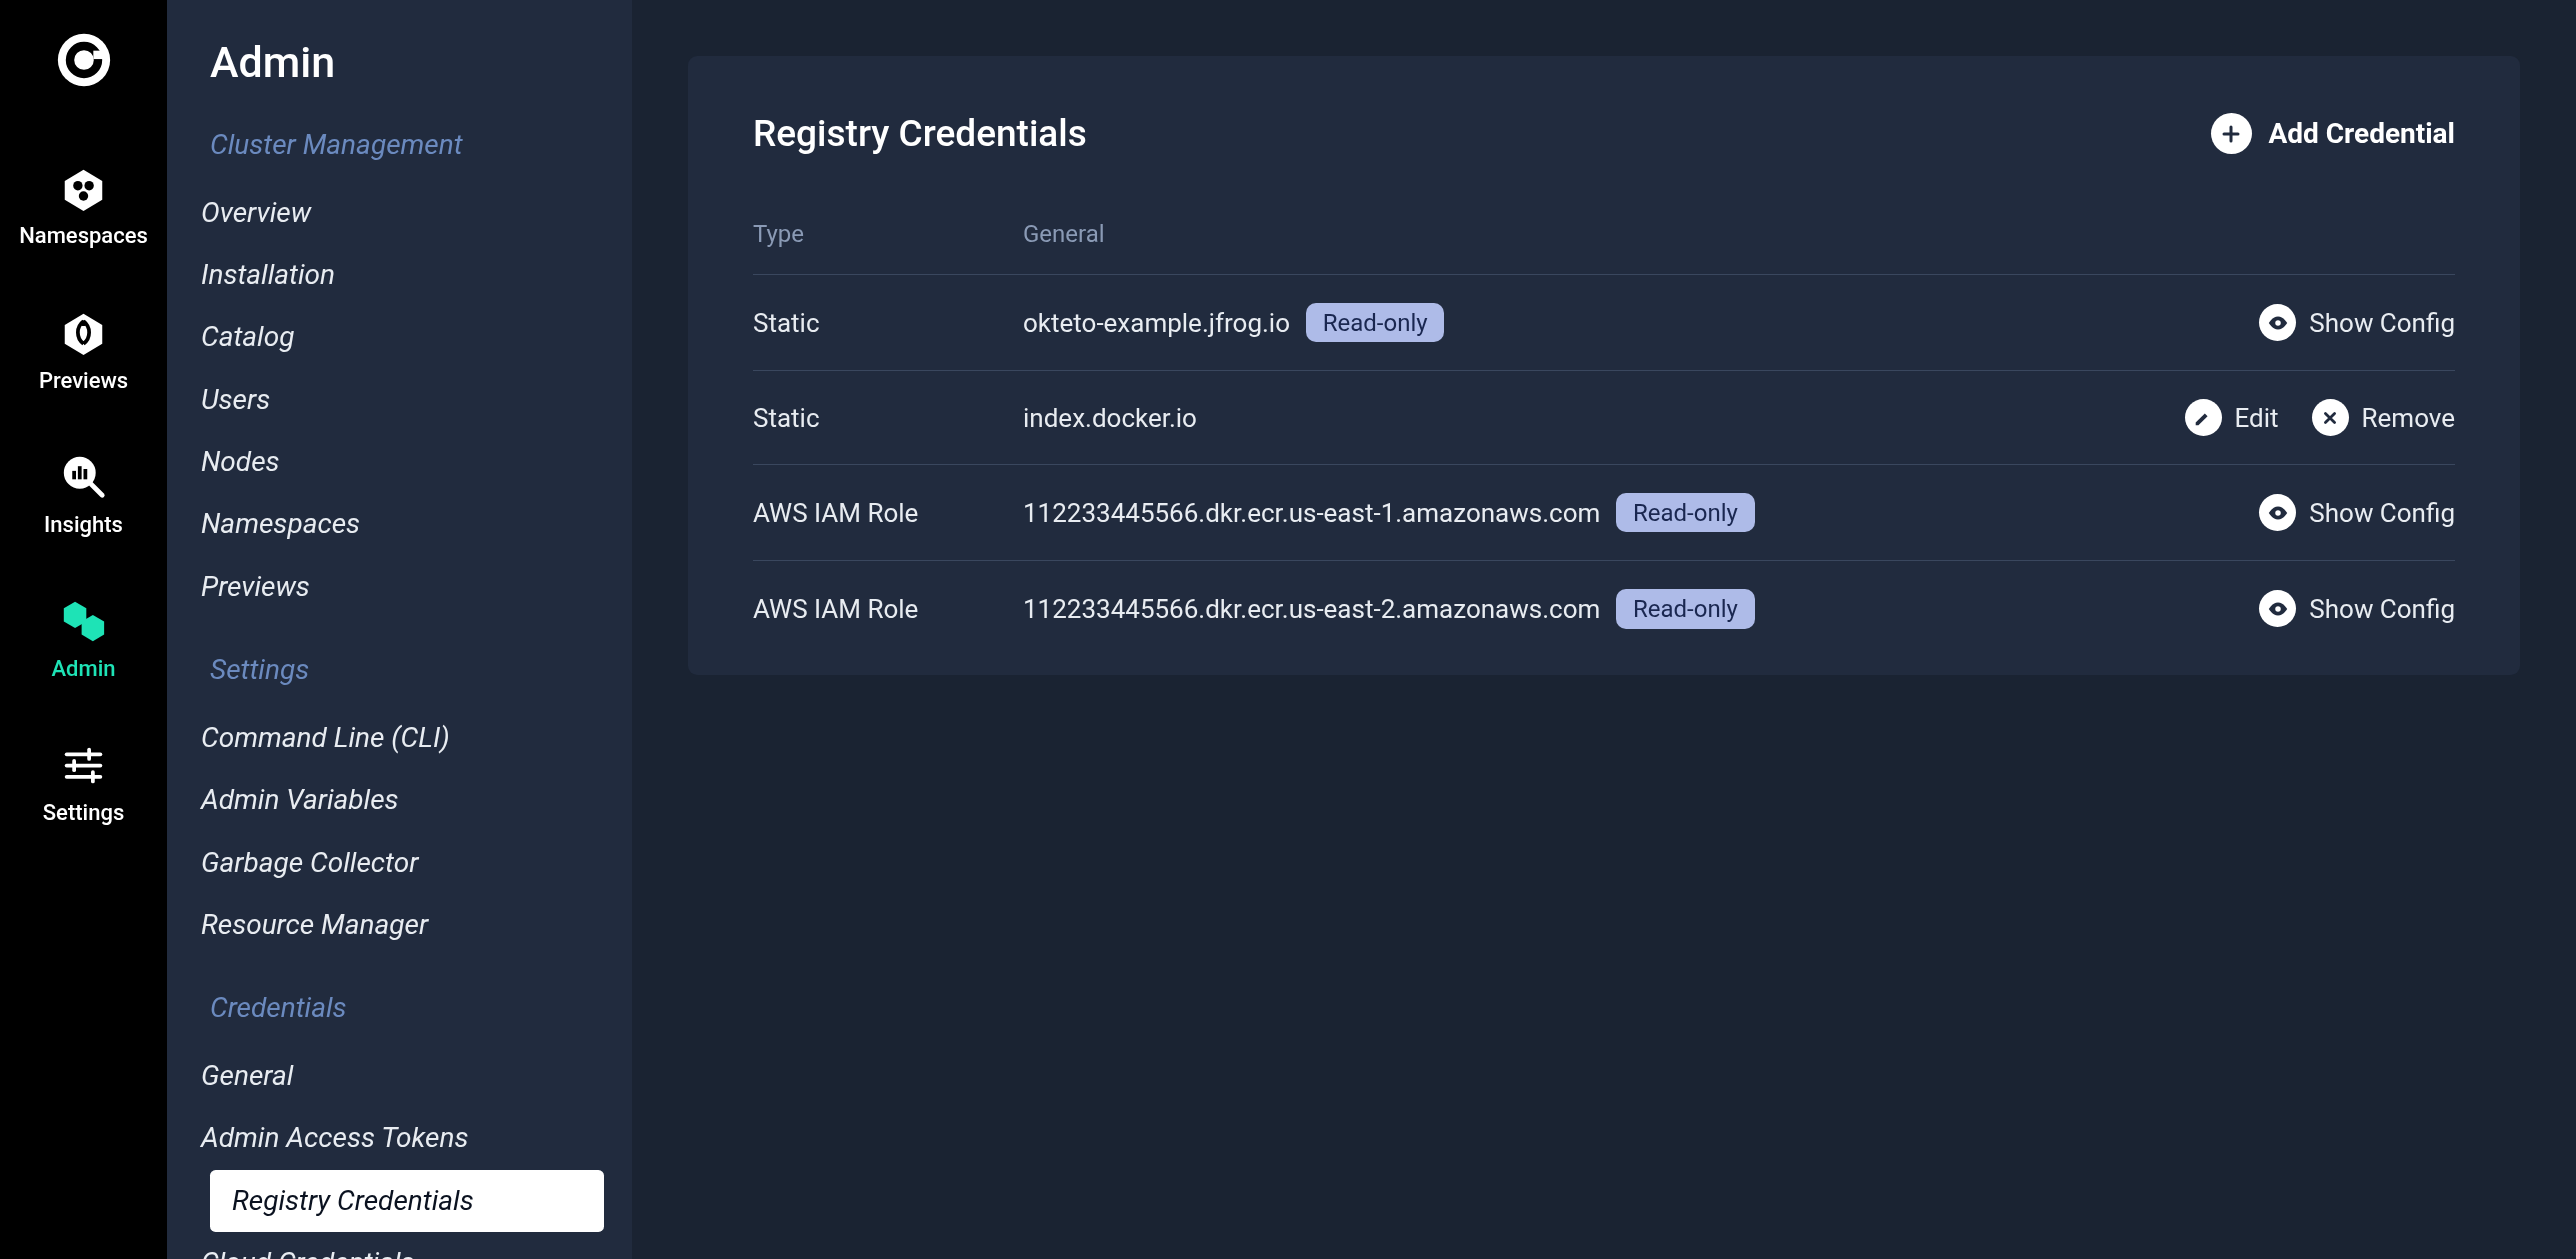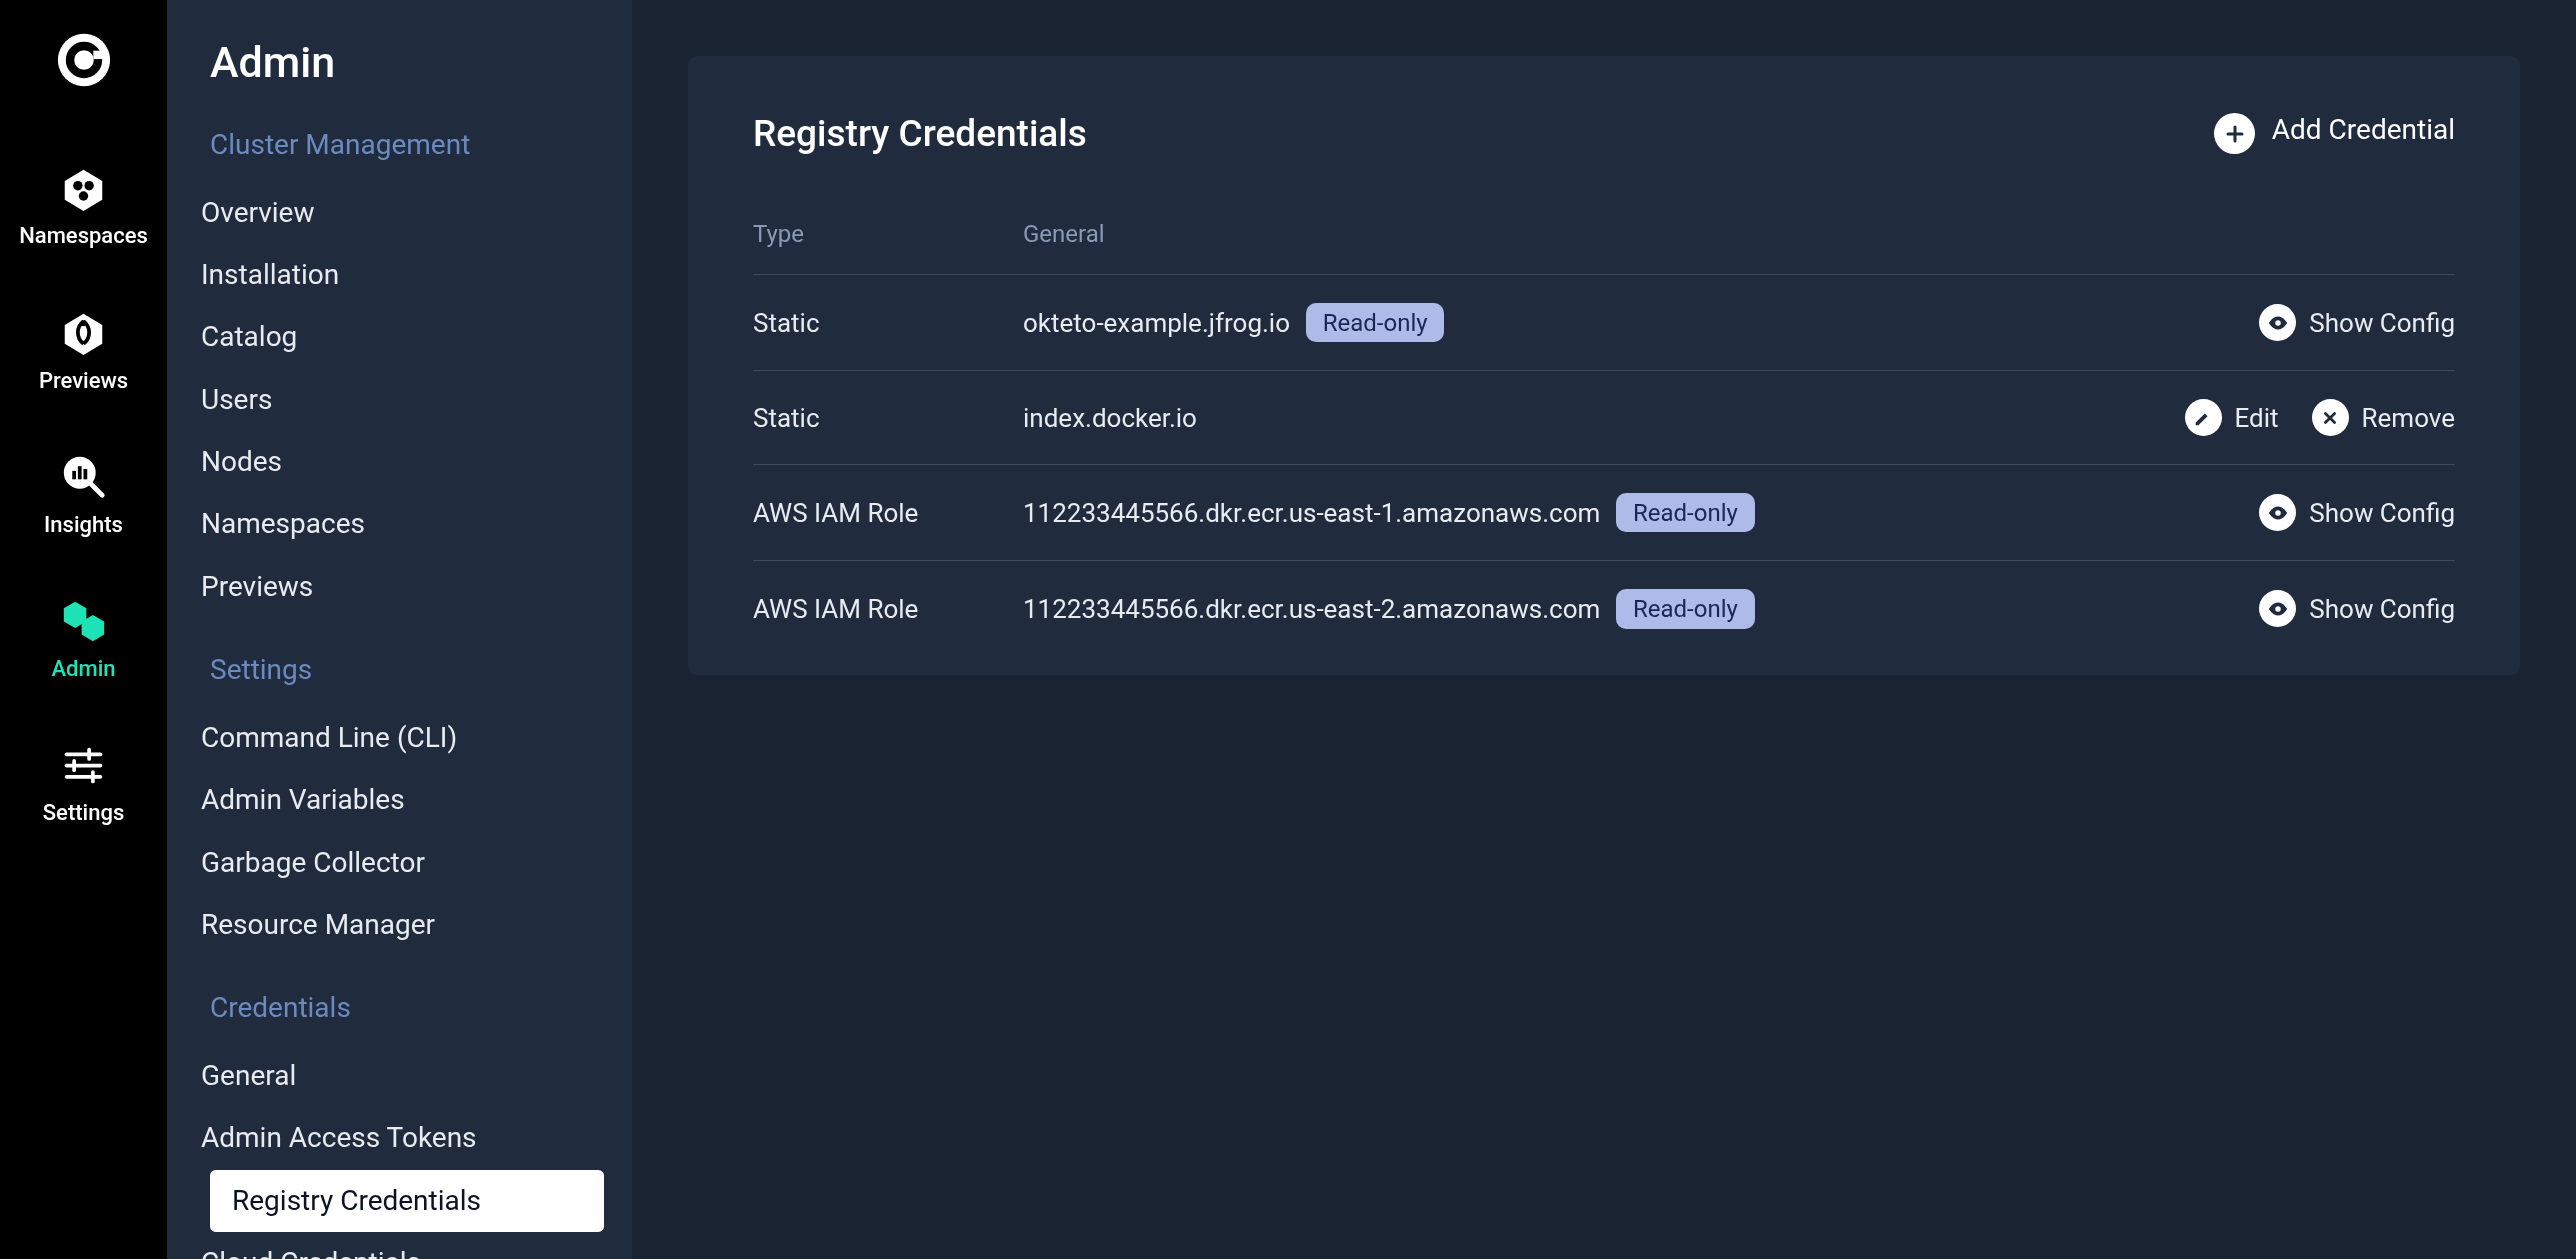--- a/index.html
+++ b/index.html
@@ -53,21 +53,21 @@
     font-weight: 500;
     color: #fff;
     padding: 0 0 41px 43px;
   }
   .sidebar-section-header {
     font-size: 28px;
     font-weight: 400;
     color: #6b8abf;
     padding: 0 0 20.5px 43px;
   }
-  .sidebar-section { margin-bottom: 35px; }
+  .sidebar-section { margin-bottom: 35px; font-style: italic; }
   .sidebar-item {
     font-size: 28px;
     font-weight: 400;
     color: #e8ecf1;
     padding: 13px 0 13px 34px;
     cursor: pointer;
     line-height: 1.3;
   }
   .sidebar-item.active {
     background: #fff;
@@ -94,23 +94,24 @@
     justify-content: space-between;
     margin-bottom: 65px;
   }
   .card-title {
     font-size: 37px;
     font-weight: 500;
     color: #fff;
   }
   .add-btn {
     display: flex;
+    align-items: center;
     gap: 16.7px;
     font-size: 28px;
-    font-weight: 400;
+    font-weight: 700;
     color: #fff;
     cursor: pointer;
   }
   .icon-circle {
     width: 41px; height: 41px;
     border-radius: 50%;
     background: #fff;
     color: #212b3e;
     display: flex; align-items: center; justify-content: center;
     flex-shrink: 0;

